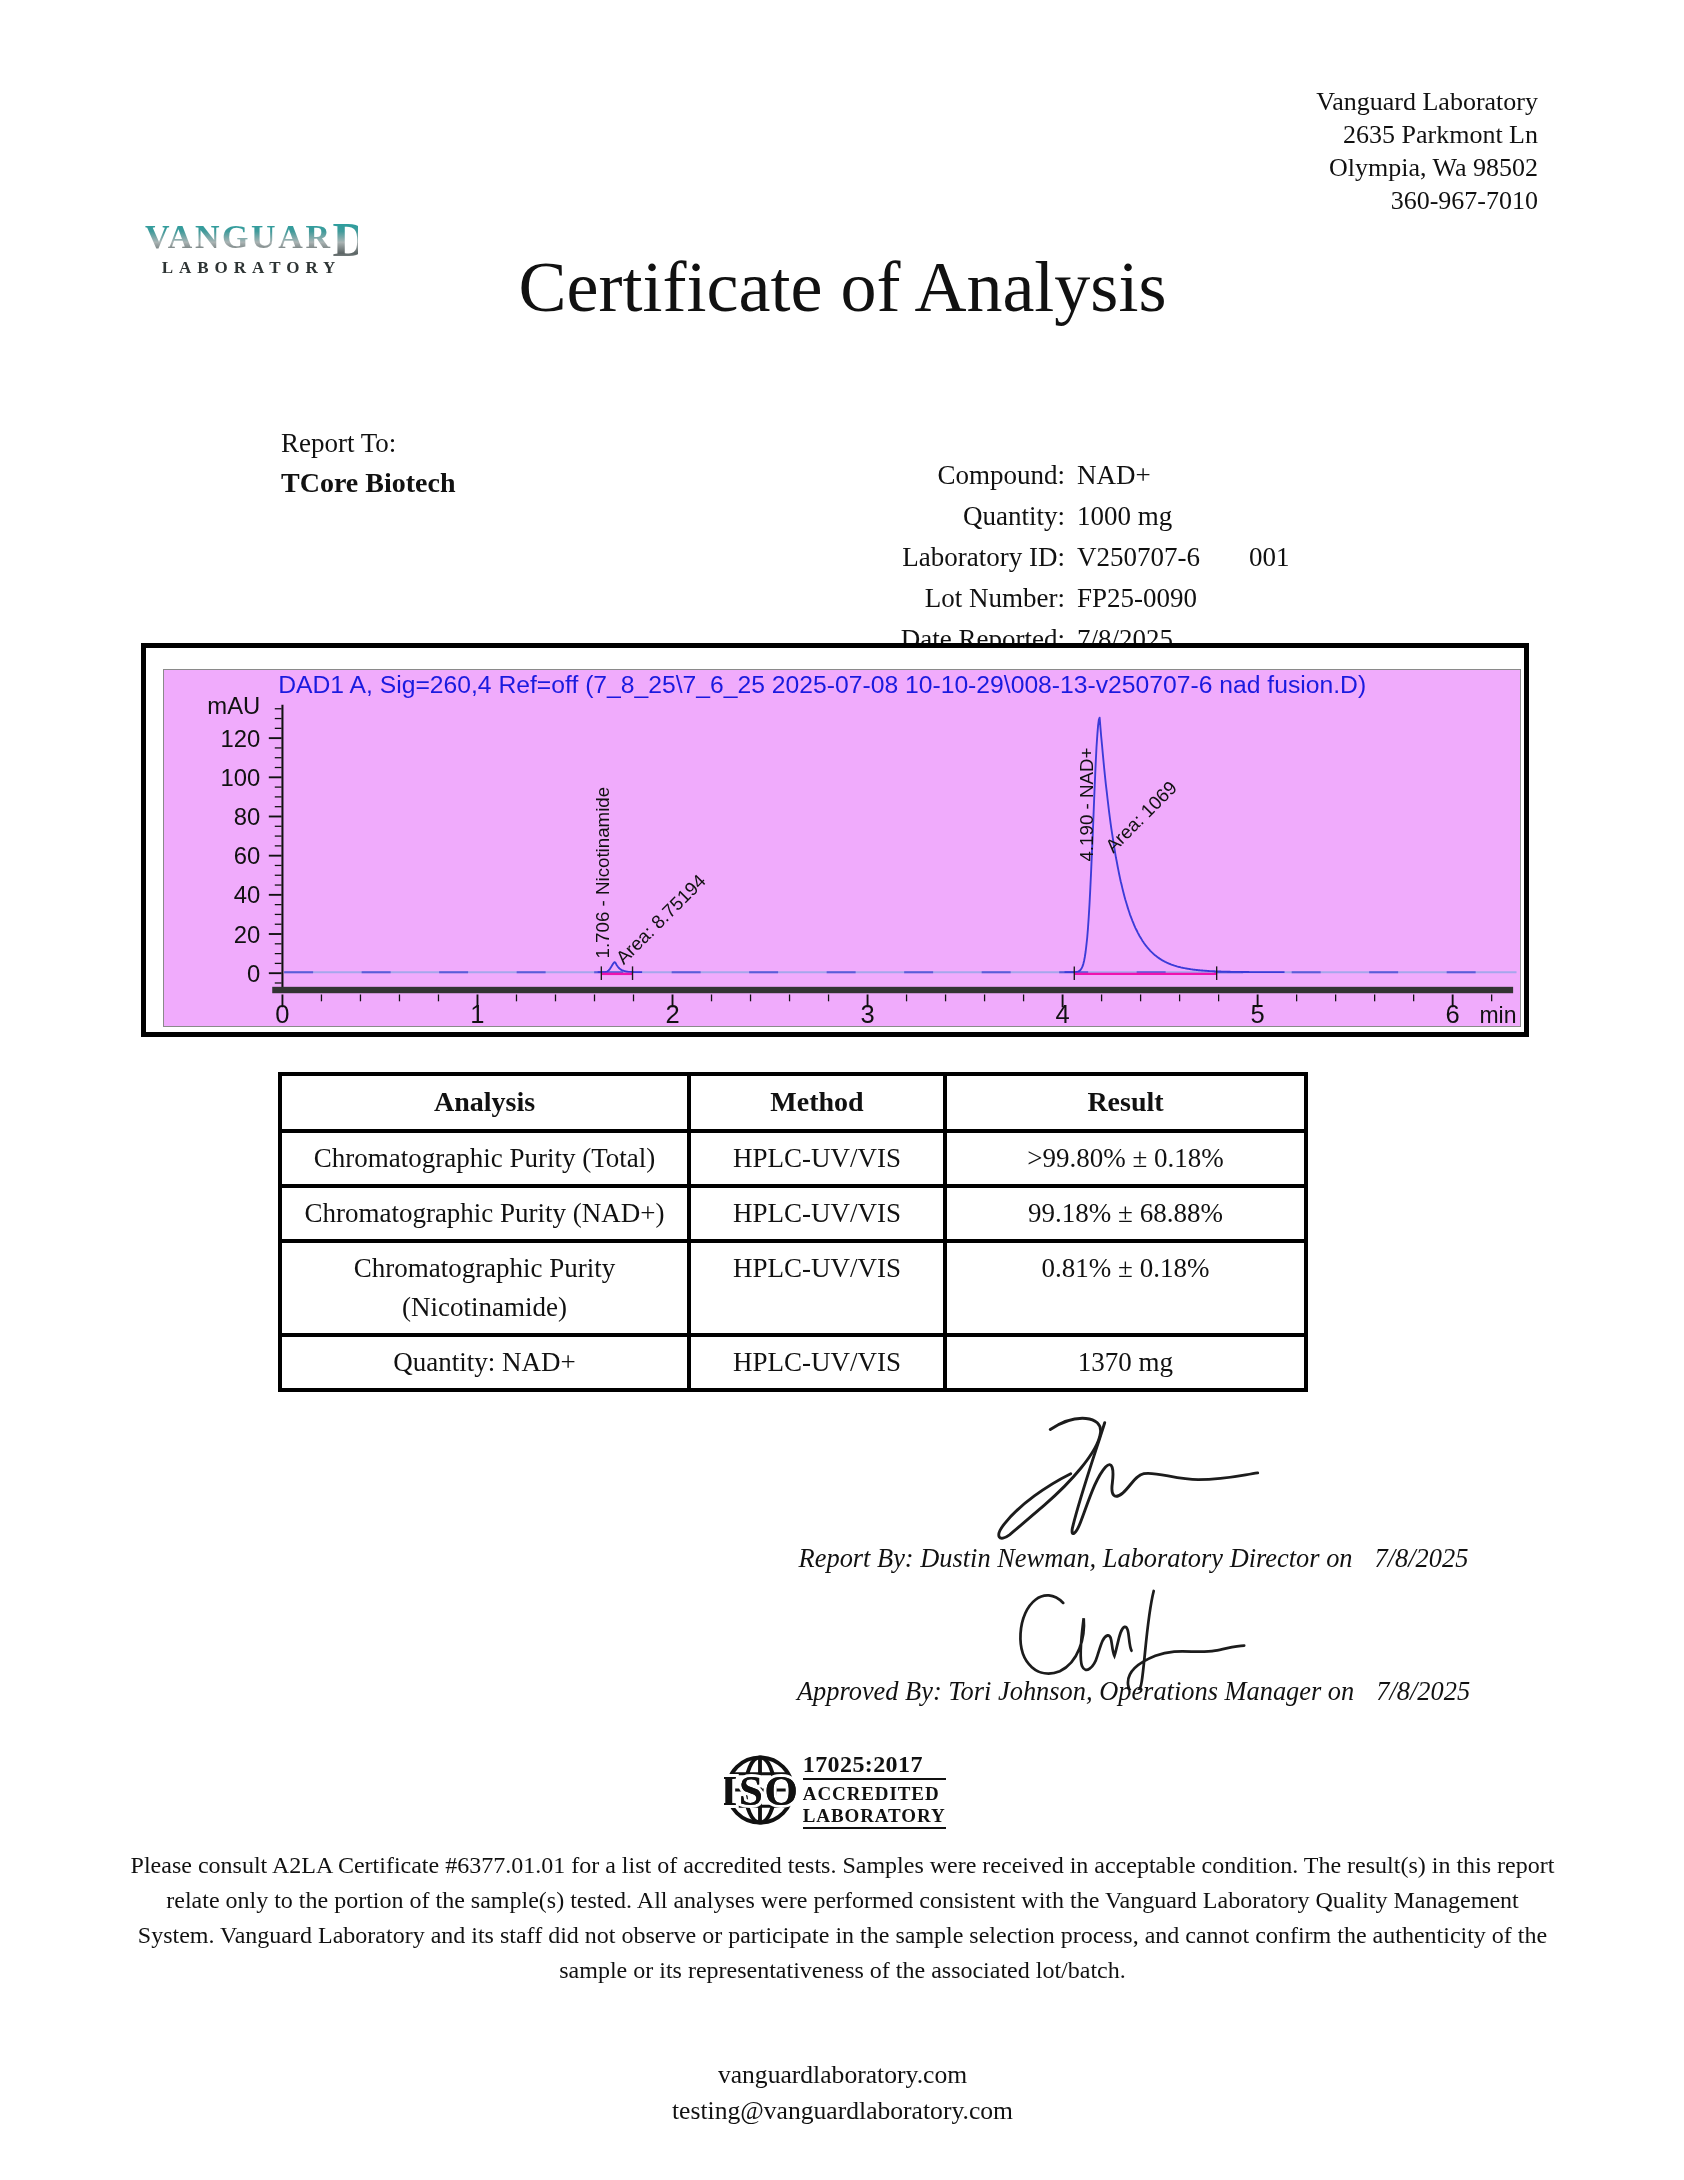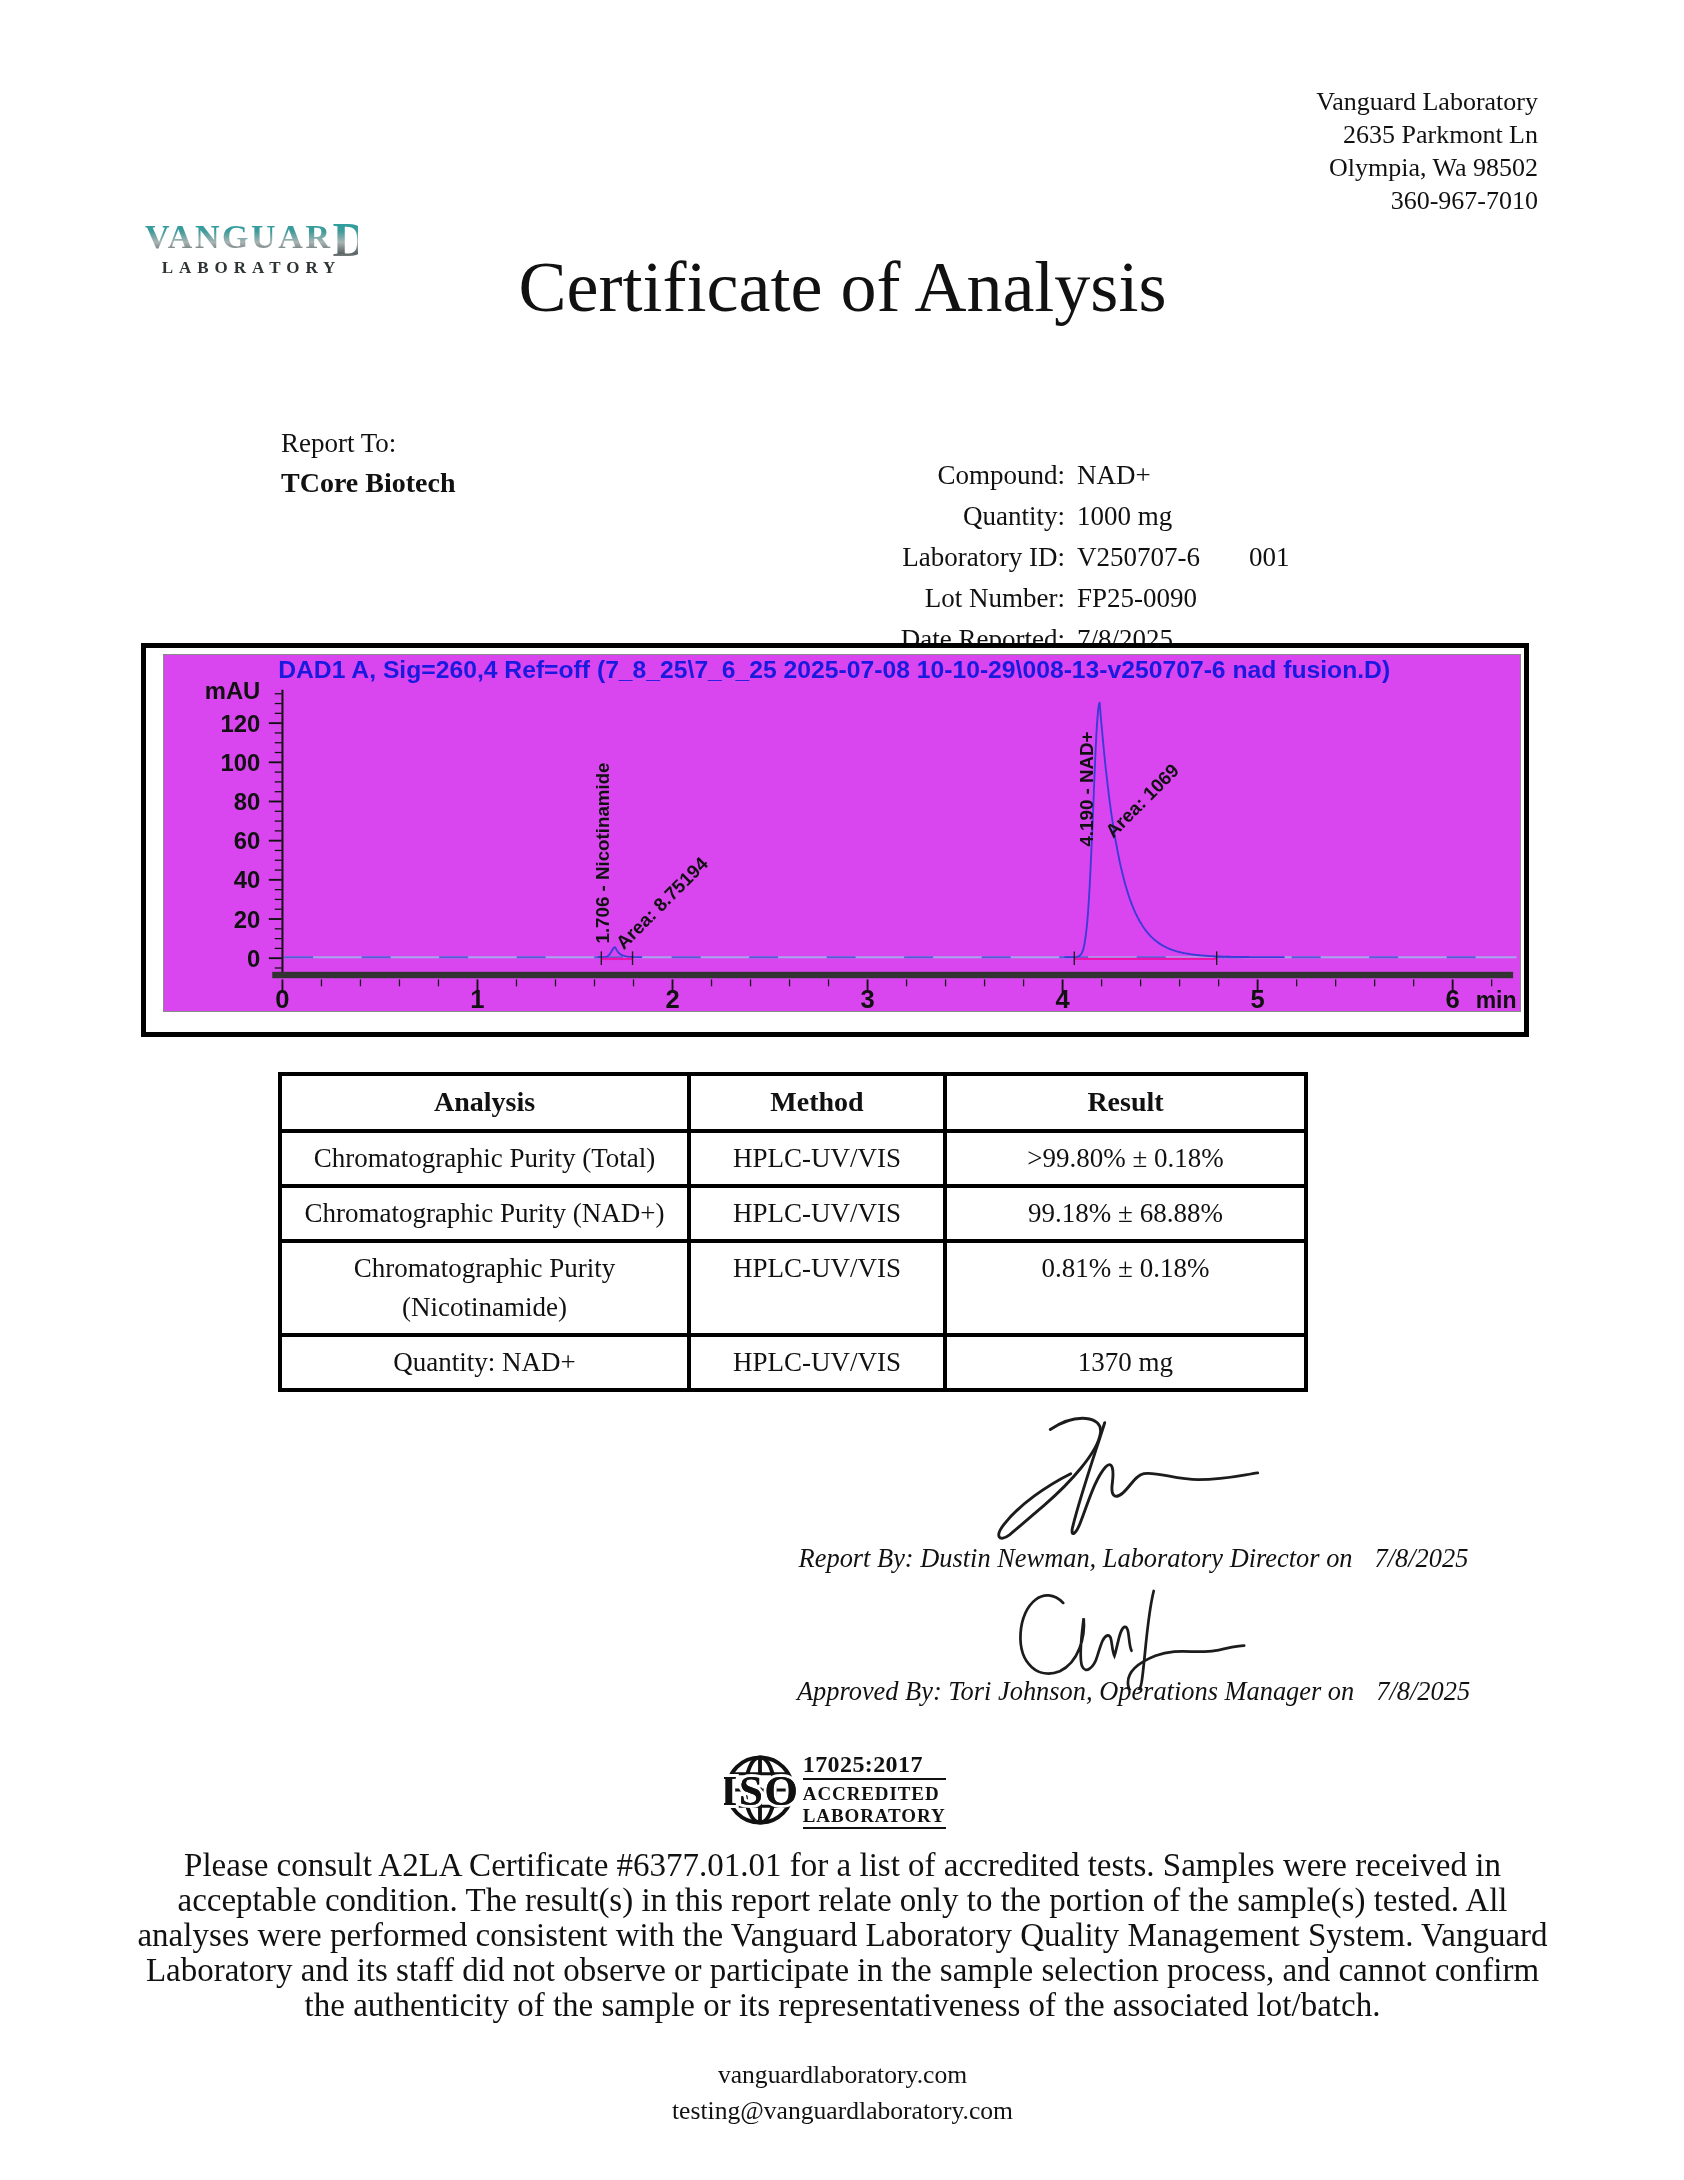--- a/index.html
+++ b/index.html
@@ -34,22 +34,22 @@
   .report-to .to-value{font-weight:bold;font-size:28px;}
   .info-fields{position:absolute;left:733px;top:424px;font-size:27px;}
   .info-row{display:flex;height:41px;align-items:baseline;}
   .info-label{display:inline-block;width:332px;text-align:right;margin-top:36px;}
   .info-value{margin-left:12px;}
   .info-extra{margin-left:49px;}
 
   
   .chart-frame{position:absolute;left:141px;top:643px;width:1388px;height:394px;
                border:5.1px solid #000;box-sizing:border-box;background:#fff;}
-  .chart-inner{position:absolute;left:17px;top:6px;width:1356px;height:356px;
-               border:0.9px solid #8a8a8a;box-sizing:content-box;background:#d946ef;font-weight:bold;}
+  .chart-inner{position:absolute;left:17px;top:21px;width:1356px;height:356px;
+               border:0.9px solid #8a8a8a;box-sizing:content-box;background:#f0abfc;}
   #chromatogram{display:block;width:1356px;height:356px;}
   #chromatogram text{font-family:"Liberation Sans","DejaVu Sans",sans-serif;fill:#111;}
   .chart-title-text{fill:#1a1adf !important;}
 
   
   .results{position:absolute;left:278px;top:1072px;border-collapse:collapse;
            font-size:27px;text-align:center;}
   .results th,.results td{border:4.3px solid #000;padding:6px 8.5px;line-height:1.45;}
   .results th{font-size:28px;font-weight:bold;}
 
@@ -60,21 +60,21 @@
 
   
   .iso{position:absolute;left:724px;top:1751px;display:flex;align-items:center;}
   .iso-text{margin-left:6.8px;font-weight:bold;}
   .iso-standard{font-size:24px;letter-spacing:0.4px;border-bottom:2.6px solid #111;padding-bottom:0;}
   .iso-l1{font-size:19px;letter-spacing:0.9px;margin-top:2.6px;}
   .iso-l2{font-size:19px;letter-spacing:0.9px;border-bottom:2.6px solid #111;padding-bottom:0.9px;}
 
   
   .disclaimer{position:absolute;left:127px;top:1848px;width:1431px;text-align:center;
-              font-size:33px;line-height:35px;}
+              font-size:24px;line-height:35px;}
   .footer-site{position:absolute;left:0;top:2060px;width:100%;text-align:center;font-size:25.6px;}
   .footer-mail{position:absolute;left:0;top:2096px;width:100%;text-align:center;font-size:25.6px;}
 </style>
 </head>
 <body>
 
 <div class="page">
 
   <div class="logo">
     <span class="logo-v">V</span>

